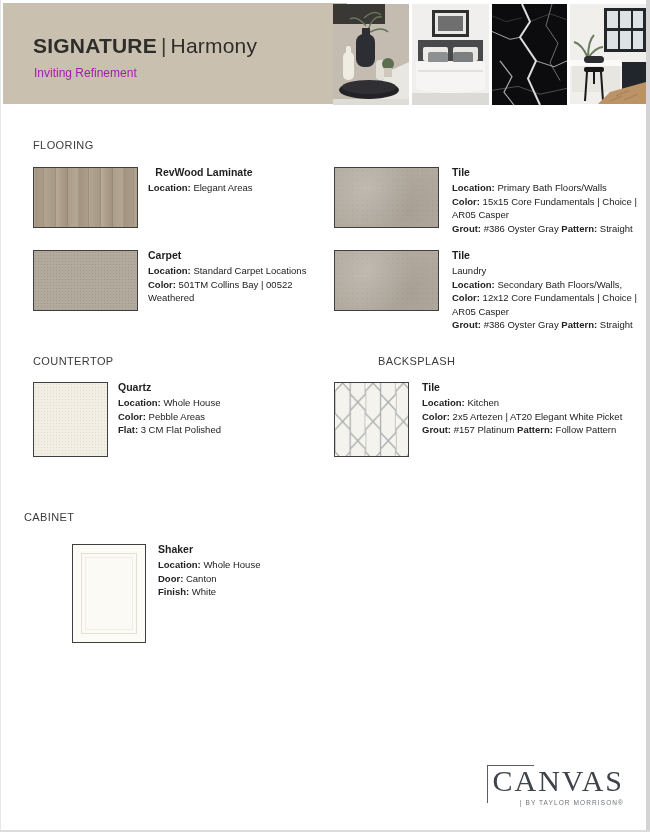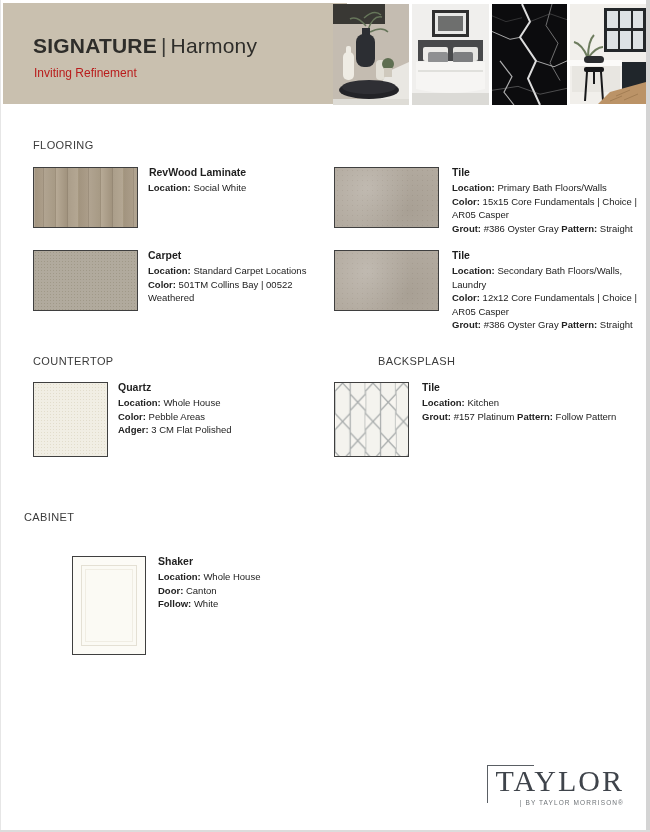--- a/index.html
+++ b/index.html
@@ -10,21 +10,21 @@
   .edge-right{position:absolute; right:0; top:0; width:4px; height:832px; background:#d4d4d4;}
   .edge-bottom{position:absolute; left:0; bottom:0; width:650px; height:2px; background:#dcdcdc;}
   .edge-left{position:absolute; left:0; top:0; width:1px; height:832px; background:#e6e6e6;}
 
   
   .header-block{position:absolute; left:3px; top:3px; width:344px; height:101px; background:#c9c0af;}
   .header-title{position:absolute; left:30px; top:31px; font-size:21px; line-height:24px; color:#2e2d2a; letter-spacing:0.2px; white-space:nowrap;}
   .header-title .brand{font-weight:bold;}
   .header-title .sep{font-weight:normal; padding:0 4px; color:#3a3936;}
   .header-title .coll{font-weight:normal;}
-  .header-tagline{position:absolute; left:31px; top:63px; font-size:12px; color:#b91c1c;}
+  .header-tagline{position:absolute; left:31px; top:63px; font-size:12px; color:#a21caf;}
 
   .photo{position:absolute; top:4px; height:101px; overflow:hidden;}
   .photo svg{display:block; width:100%; height:100%;}
   .photo1{left:333px; width:76px;}
   .photo2{left:412px; width:77px;}
   .photo3{left:492px; width:75px;}
   .photo4{left:570px; width:76px; height:100px;}
 
   
   .sec-heading{position:absolute; font-size:11px; letter-spacing:0.4px; color:#3b3b3b;}
@@ -33,21 +33,21 @@
   .h-backsplash{left:335px; top:355px;padding-left:43px;}
   .h-cabinet{left:24px; top:503px;margin-top:8px;}
 
   .item{position:absolute; display:flex; align-items:flex-start;}
   .i0{left:33px; top:167px;text-align:right;}
   .i1{left:334px; top:167px;}
   .i2{left:33px; top:250px;}
   .i3{left:334px; top:250px;}
   .i4{left:33px; top:382px;}
   .i5{left:334px; top:382px;}
-  .i6{left:32px; top:556px;padding-left:40px;}
+  .i6{left:32px; top:544px;padding-left:40px;}
 
   .swatch{flex:none; box-sizing:border-box; border:1.5px solid #3f3f3f;}
   .sw-flooring{width:105px; height:61px;}
   .sw-square{width:75px; height:75px;}
   .sw-cabinet{width:74px; height:99px; position:relative; background:#fcfbf6;}
 
   .sw-wood{
     background-color:#a59884;
     background-image:
       linear-gradient(90deg, rgba(255,255,255,0.18) 0 1px, transparent 1px),
@@ -188,21 +188,21 @@
   <div class="sec-heading h-flooring">FLOORING</div>
   <div class="sec-heading h-countertop">COUNTERTOP</div>
   <div class="sec-heading h-backsplash">BACKSPLASH</div>
   <div class="sec-heading h-cabinet">CABINET</div>
 
   <div class="item i0">
     <div class="swatch sw-flooring sw-wood"></div>
     <div class="info gap-l">
       <div class="item-title">RevWood Laminate</div>
       <div>
-          <div class="spec-line"><span class="lbl">Location:</span><span> Social White</span></div>
+          <div class="spec-line"><span class="lbl">Location:</span><span> Elegant Areas</span></div>
         </div>
     </div>
   </div>
   <div class="item i1">
     <div class="swatch sw-flooring sw-tile"></div>
     <div class="info gap-r">
       <div class="item-title">Tile</div>
       <div>
           <div class="spec-line"><span class="lbl">Location:</span><span> Primary Bath Floors/Walls</span></div>
           <div class="spec-line"><span class="lbl">Color:</span><span> 15x15 Core Fundamentals | Choice |</span></div>
@@ -220,37 +220,37 @@
           <div class="spec-line"><span class="lbl">Color:</span><span> 501TM Collins Bay | 00522</span></div>
           <div class="spec-line"><span>Weathered</span></div>
         </div>
     </div>
   </div>
   <div class="item i3">
     <div class="swatch sw-flooring sw-tile"></div>
     <div class="info gap-r">
       <div class="item-title">Tile</div>
       <div>
+          <div class="spec-line"><span>Laundry</span></div>
           <div class="spec-line"><span class="lbl">Location:</span><span> Secondary Bath Floors/Walls,</span></div>
-          <div class="spec-line"><span>Laundry</span></div>
           <div class="spec-line"><span class="lbl">Color:</span><span> 12x12 Core Fundamentals | Choice |</span></div>
           <div class="spec-line"><span>AR05 Casper</span></div>
           <div class="spec-line"><span class="lbl">Grout:</span><span> #386 Oyster Gray </span><span class="lbl">Pattern:</span><span> Straight</span></div>
         </div>
     </div>
   </div>
 
   <div class="item i4">
     <div class="swatch sw-square sw-quartz"></div>
     <div class="info gap-l">
       <div class="item-title">Quartz</div>
       <div>
           <div class="spec-line"><span class="lbl">Location:</span><span> Whole House</span></div>
           <div class="spec-line"><span class="lbl">Color:</span><span> Pebble Areas</span></div>
-          <div class="spec-line"><span class="lbl">Adger:</span><span> 3 CM Flat Polished</span></div>
+          <div class="spec-line"><span class="lbl">Flat:</span><span> 3 CM Flat Polished</span></div>
         </div>
     </div>
   </div>
 
   <div class="item i5">
     <div class="swatch sw-square sw-picket">
       <svg viewBox="0 0 72 72" preserveAspectRatio="none">
         <defs>
           <pattern id="picket" width="30" height="38" patternUnits="userSpaceOnUse">
             <g fill="#f4f3ee" stroke="#a7abab" stroke-width="1.2">
@@ -261,43 +261,44 @@
           </pattern>
         </defs>
         <rect width="72" height="72" fill="#f7f5f0"></rect>
         <rect width="72" height="72" fill="url(#picket)"></rect>
       </svg>
     </div>
     <div class="info gap-r">
       <div class="item-title">Tile</div>
       <div>
           <div class="spec-line"><span class="lbl">Location:</span><span> Kitchen</span></div>
+          <div class="spec-line"><span class="lbl">Color:</span><span> 2x5 Artezen | AT20 Elegant White Picket</span></div>
           <div class="spec-line"><span class="lbl">Grout:</span><span> #157 Platinum </span><span class="lbl">Pattern:</span><span> Follow Pattern</span></div>
         </div>
     </div>
   </div>
 
   <div class="item i6">
     <div class="swatch sw-cabinet">
       <div class="cab-panel">
         <div class="cab-panel-inner"></div>
       </div>
     </div>
     <div class="info gap-c">
       <div class="item-title">Shaker</div>
       <div>
           <div class="spec-line"><span class="lbl">Location:</span><span> Whole House</span></div>
           <div class="spec-line"><span class="lbl">Door:</span><span> Canton</span></div>
-          <div class="spec-line"><span class="lbl">Follow:</span><span> White</span></div>
+          <div class="spec-line"><span class="lbl">Finish:</span><span> White</span></div>
         </div>
     </div>
   </div>
 
   <div class="logo">
     <div class="logo-bracket"></div>
-    <div class="logo-word">TAYLOR</div>
+    <div class="logo-word">CANVAS</div>
     <div class="logo-byline">| BY TAYLOR MORRISON®</div>
   </div>
 
   <div class="edge-left"></div>
   <div class="edge-right"></div>
   <div class="edge-bottom"></div>
 </div>
 
 </body></html>

